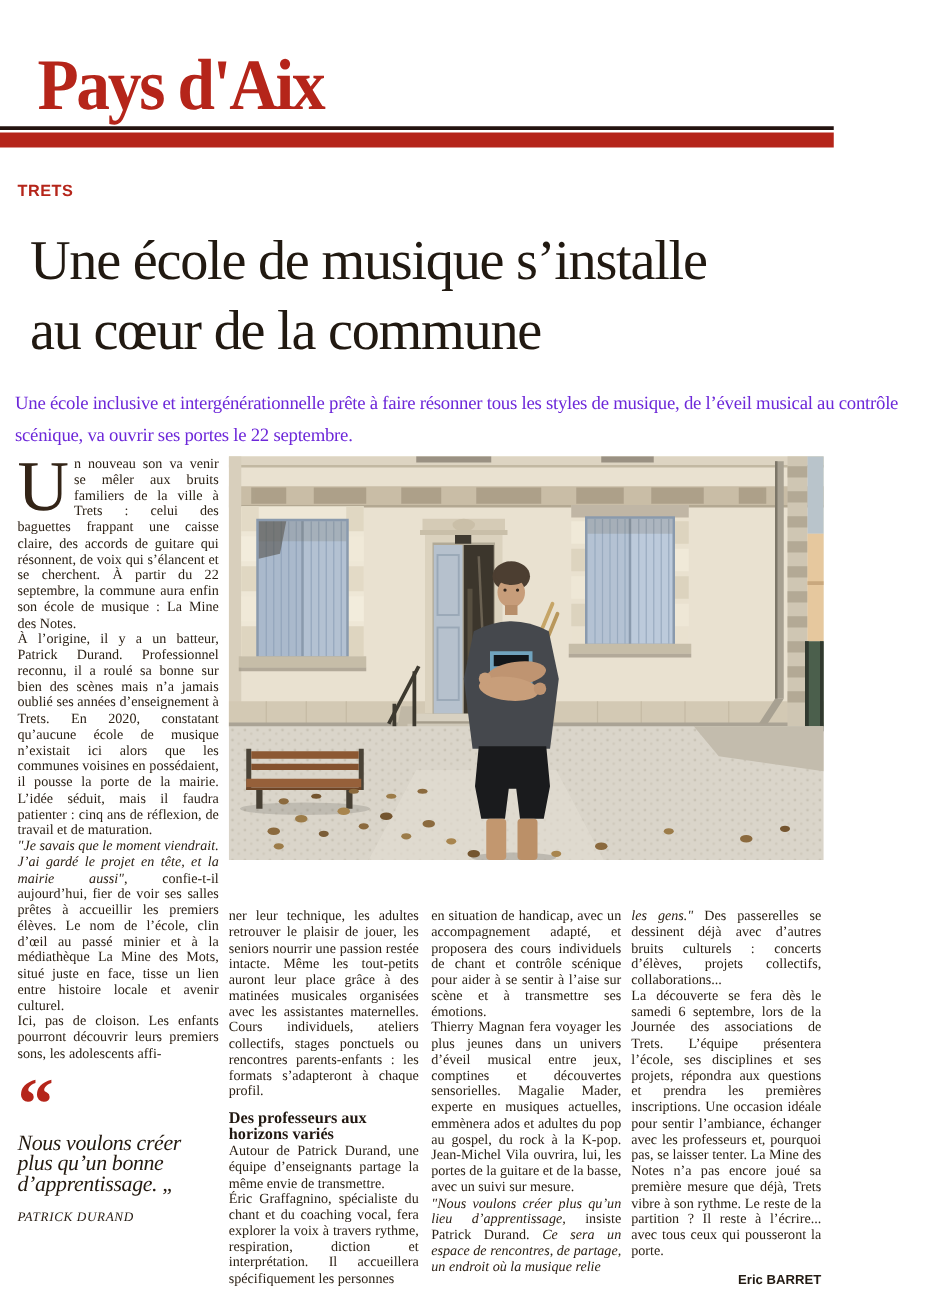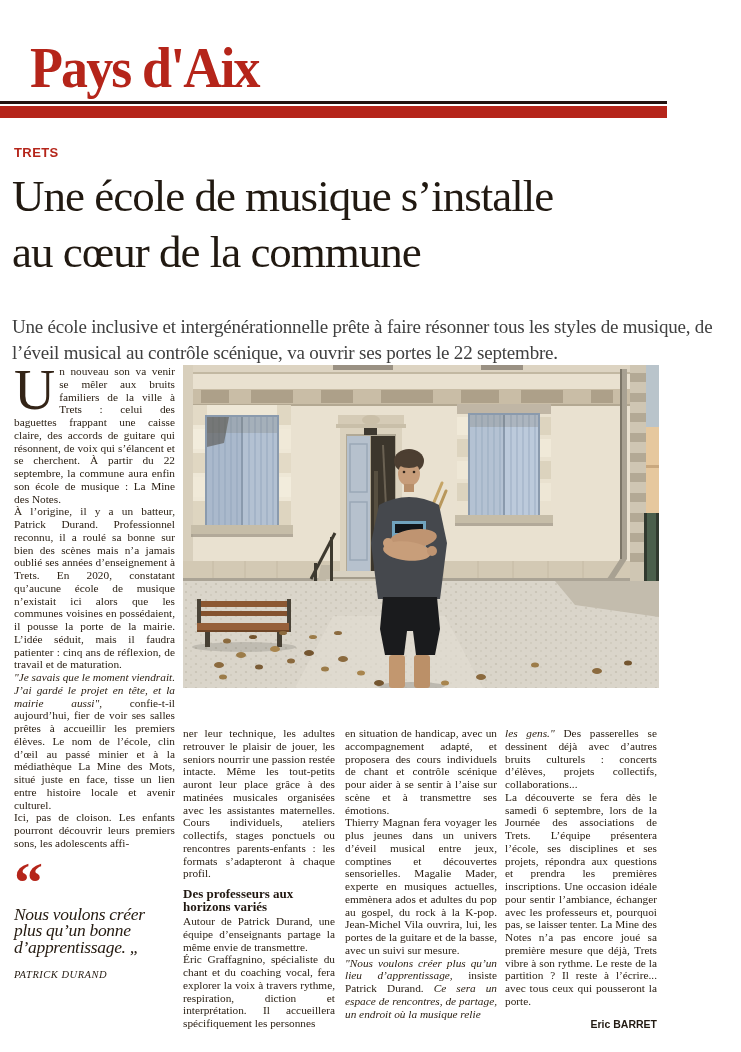--- a/index.html
+++ b/index.html
@@ -11,22 +11,22 @@
             color:#b5251a;letter-spacing:-2px;transform:scaleX(.93);transform-origin:left top;
             font-family:"Liberation Serif",serif;white-space:nowrap;}
   .rule-dark{position:absolute;left:0;top:101px;width:667px;height:3px;background:#241310;}
   .rule-red{position:absolute;left:0;top:106px;width:667px;height:12px;background:#b5251a;}
 
   .kicker{position:absolute;left:14px;top:145px;font-family:"Liberation Sans",sans-serif;
           font-weight:bold;font-size:13px;letter-spacing:.4px;color:#b5251a;}
 
   .headline{position:absolute;left:12px;top:168px;width:710px;font-size:45px;line-height:56px;
             color:#211911;letter-spacing:-1px;}
-  .standfirst{position:absolute;left:12px;top:295px;width:710px;font-size:19px;line-height:26px;
-              color:#404040;letter-spacing:-.2px;}
+  .standfirst{position:absolute;left:12px;top:295px;width:710px;font-size:15px;line-height:26px;
+              color:#6d28d9;letter-spacing:-.2px;}
 
   
   .col{position:absolute;font-size:11.3px;line-height:12.75px;text-align:justify;color:#2c2115;}
   .col p{margin:0;}
   .col1{left:14px;top:365px;width:161px;}
   .col2{left:183px;top:727px;width:152px;}
   .col3{left:345px;top:727px;width:152px;}
   .col4{left:505px;top:727px;width:152px;}
   .it{font-style:italic;}
 
@@ -56,21 +56,21 @@
 <body>
 
 <div class="page">
 
   <div class="masthead">Pays d'Aix</div>
   <div class="rule-dark"></div>
   <div class="rule-red"></div>
 
   <div class="kicker">TRETS</div>
 
-  <h1 class="headline" style="margin:0;font-weight:normal;">
+  <h1 class="headline" style="margin:12px;font-weight:normal;">
     <div>Une école de musique s’installe</div>
     <div>au cœur de la commune</div>
   </h1>
 
   <p class="standfirst">Une école inclusive et intergénérationnelle prête à faire résonner tous les styles de musique, de l’éveil musical au contrôle scénique, va ouvrir ses portes le 22 septembre.</p>
 
   <div class="col col1">
     <p><span class="dropcap">U</span><span>n nouveau son va venir se mêler aux bruits familiers de la ville à Trets : celui des baguettes frappant une caisse claire, des accords de guitare qui résonnent, de voix qui s’élancent et se cherchent. À partir du 22 septembre, la commune aura enfin son école de musique : La Mine des Notes.</span></p>
     <p>À l’origine, il y a un batteur, Patrick Durand. Professionnel reconnu, il a roulé sa bonne sur bien des scènes mais n’a jamais oublié ses années d’enseignement à Trets. En 2020, constatant qu’aucune école de musique n’existait ici alors que les communes voisines en possédaient, il pousse la porte de la mairie. L’idée séduit, mais il faudra patienter : cinq ans de réflexion, de travail et de maturation.</p>
     <p><span class="it">"Je savais que le moment viendrait. J’ai gardé le projet en tête, et la mairie aussi"</span><span>, confie-t-il aujourd’hui, fier de voir ses salles prêtes à accueillir les premiers élèves. Le nom de l’école, clin d’œil au passé minier et à la médiathèque La Mine des Mots, situé juste en face, tisse un lien entre histoire locale et avenir culturel.</span></p>

